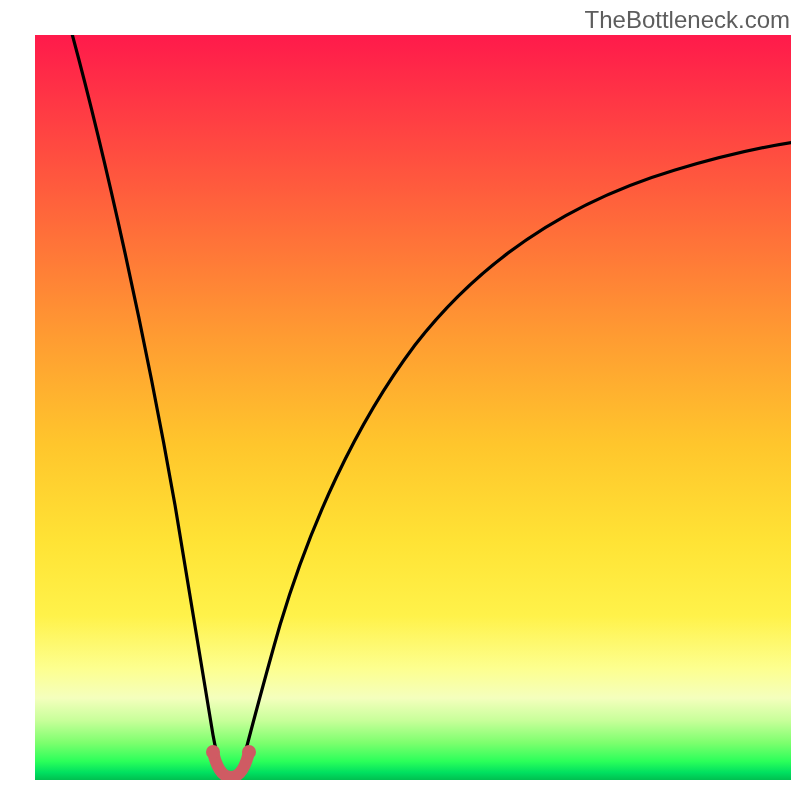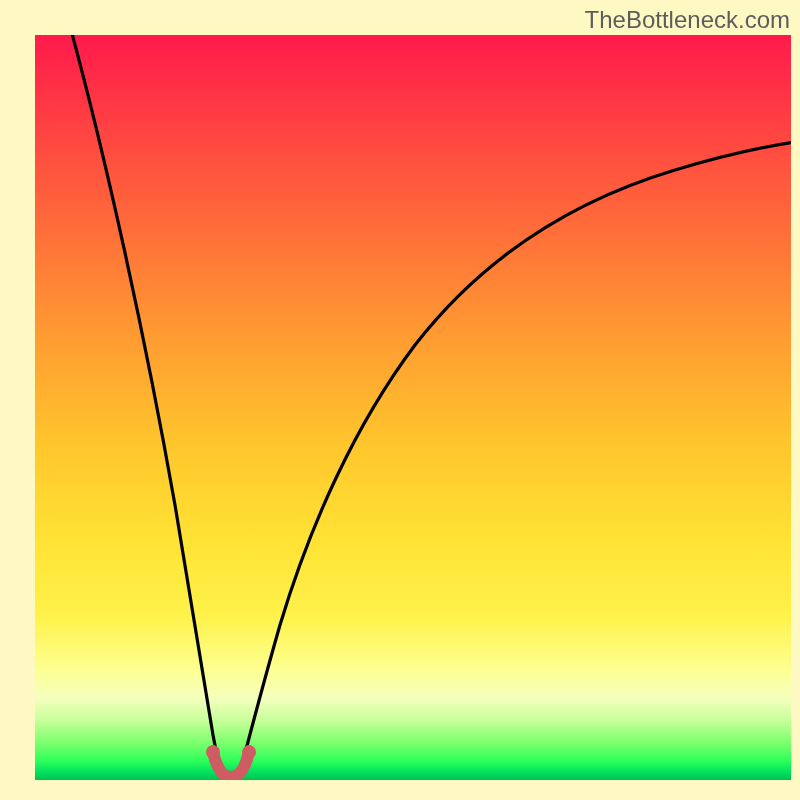--- a/index.html
+++ b/index.html
@@ -8,21 +8,21 @@
     width: 800px;
     height: 800px;
     background: #000;
     overflow: hidden;
     font-family: Arial, Helvetica, sans-serif;
   }
   .outer {
     position: relative;
     width: 800px;
     height: 800px;
-    background: #fef9c3;
+    background: #ffffff;
   }
   .plot {
     position: absolute;
     left: 35px;
     top: 35px;
     width: 756px;
     height: 745px;
     
     background: linear-gradient(
       to bottom,

